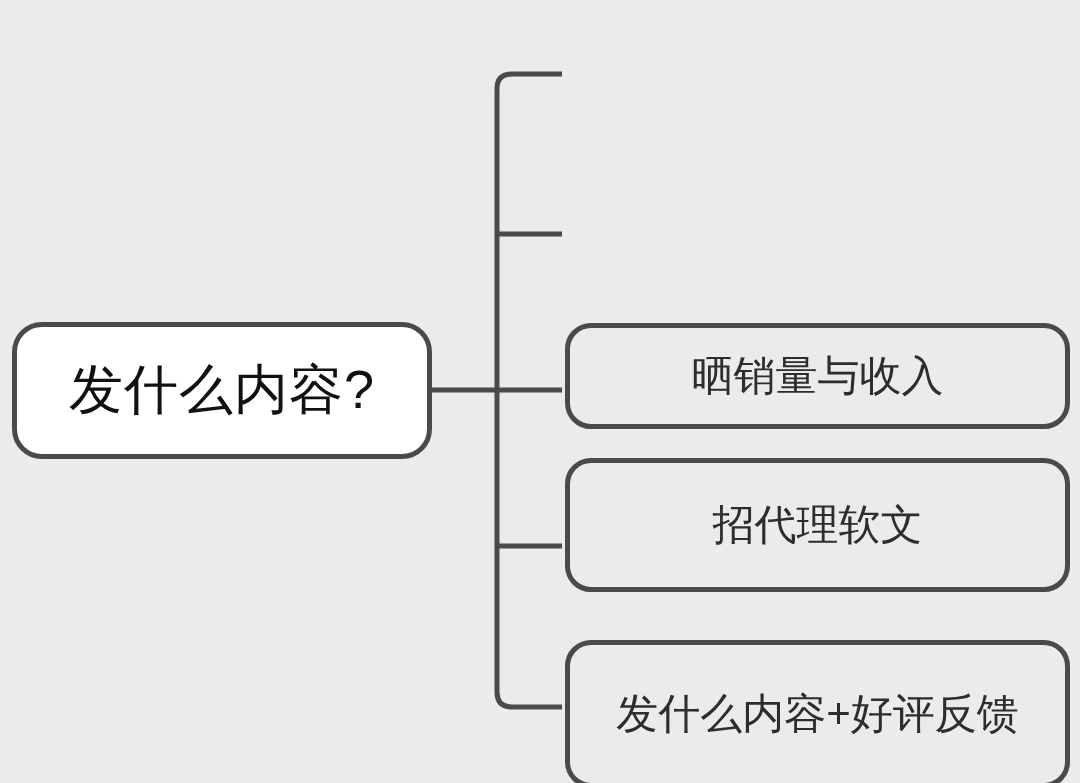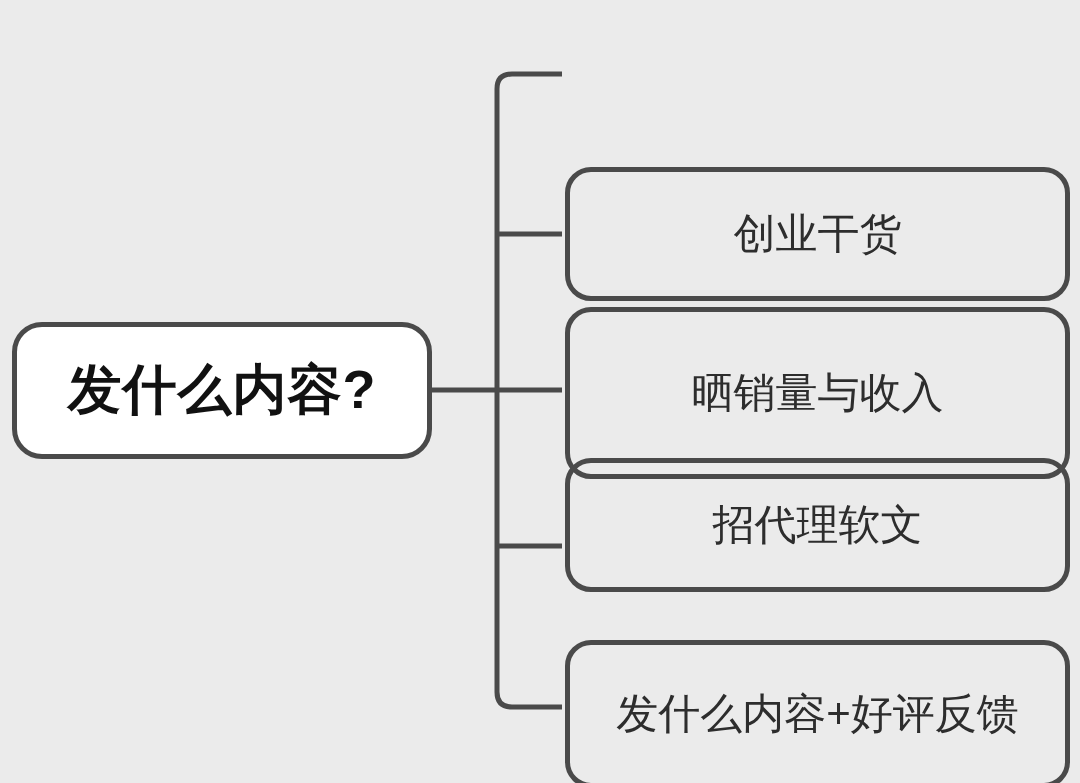--- a/index.html
+++ b/index.html
@@ -40,39 +40,39 @@
   .node-root {
     left: 12px;
     top: 322px;
     width: 420px;
     height: 137px;
     background: #ffffff;
     border-radius: 30px;
   }
   .node-root .node-label {
     font-size: 54px;
-    font-weight: bold;
+    font-weight: normal;
     color: #111111;
     letter-spacing: 1px;
     white-space: nowrap;
   }
   .node-child {
     left: 565px;
     width: 505px;
     background: transparent;
   }
   .node-child .node-label {
     font-size: 42px;
     font-weight: normal;
     color: #2d2d2d;
     white-space: nowrap;
   }
   .child-1 { top: 7px;   height: 134px; }
   .child-2 { top: 167px; height: 134px; }
-  .child-3 { top: 307px; height: 172px; }
+  .child-3 { top: 323px; height: 106px; }
   .child-4 { top: 458px; height: 134px; }
   .child-5 { top: 640px; height: 148px; }
 </style>
 </head>
 <body>
 
 <div id="mindmap-canvas">
 
   <svg id="connector-layer" width="1080" height="783" viewBox="0 0 1080 783" fill="none">
 
@@ -85,23 +85,20 @@
     <path d="M 497 390 L 562 390" stroke="#4a4a4a" stroke-width="5" stroke-linecap="butt" fill="none"></path>
 
     <path d="M 497 546 L 562 546" stroke="#4a4a4a" stroke-width="5" stroke-linecap="butt" fill="none"></path>
   </svg>
 
   <div class="node node-root">
     <span class="node-label">发什么内容?</span>
   </div>
 
 
-  <div class="node node-child child-2">
-    <span class="node-label">创业干货</span>
-  </div>
 
   <div class="node node-child child-3">
     <span class="node-label">晒销量与收入</span>
   </div>
 
   <div class="node node-child child-4">
     <span class="node-label">招代理软文</span>
   </div>
 
   <div class="node node-child child-5">

